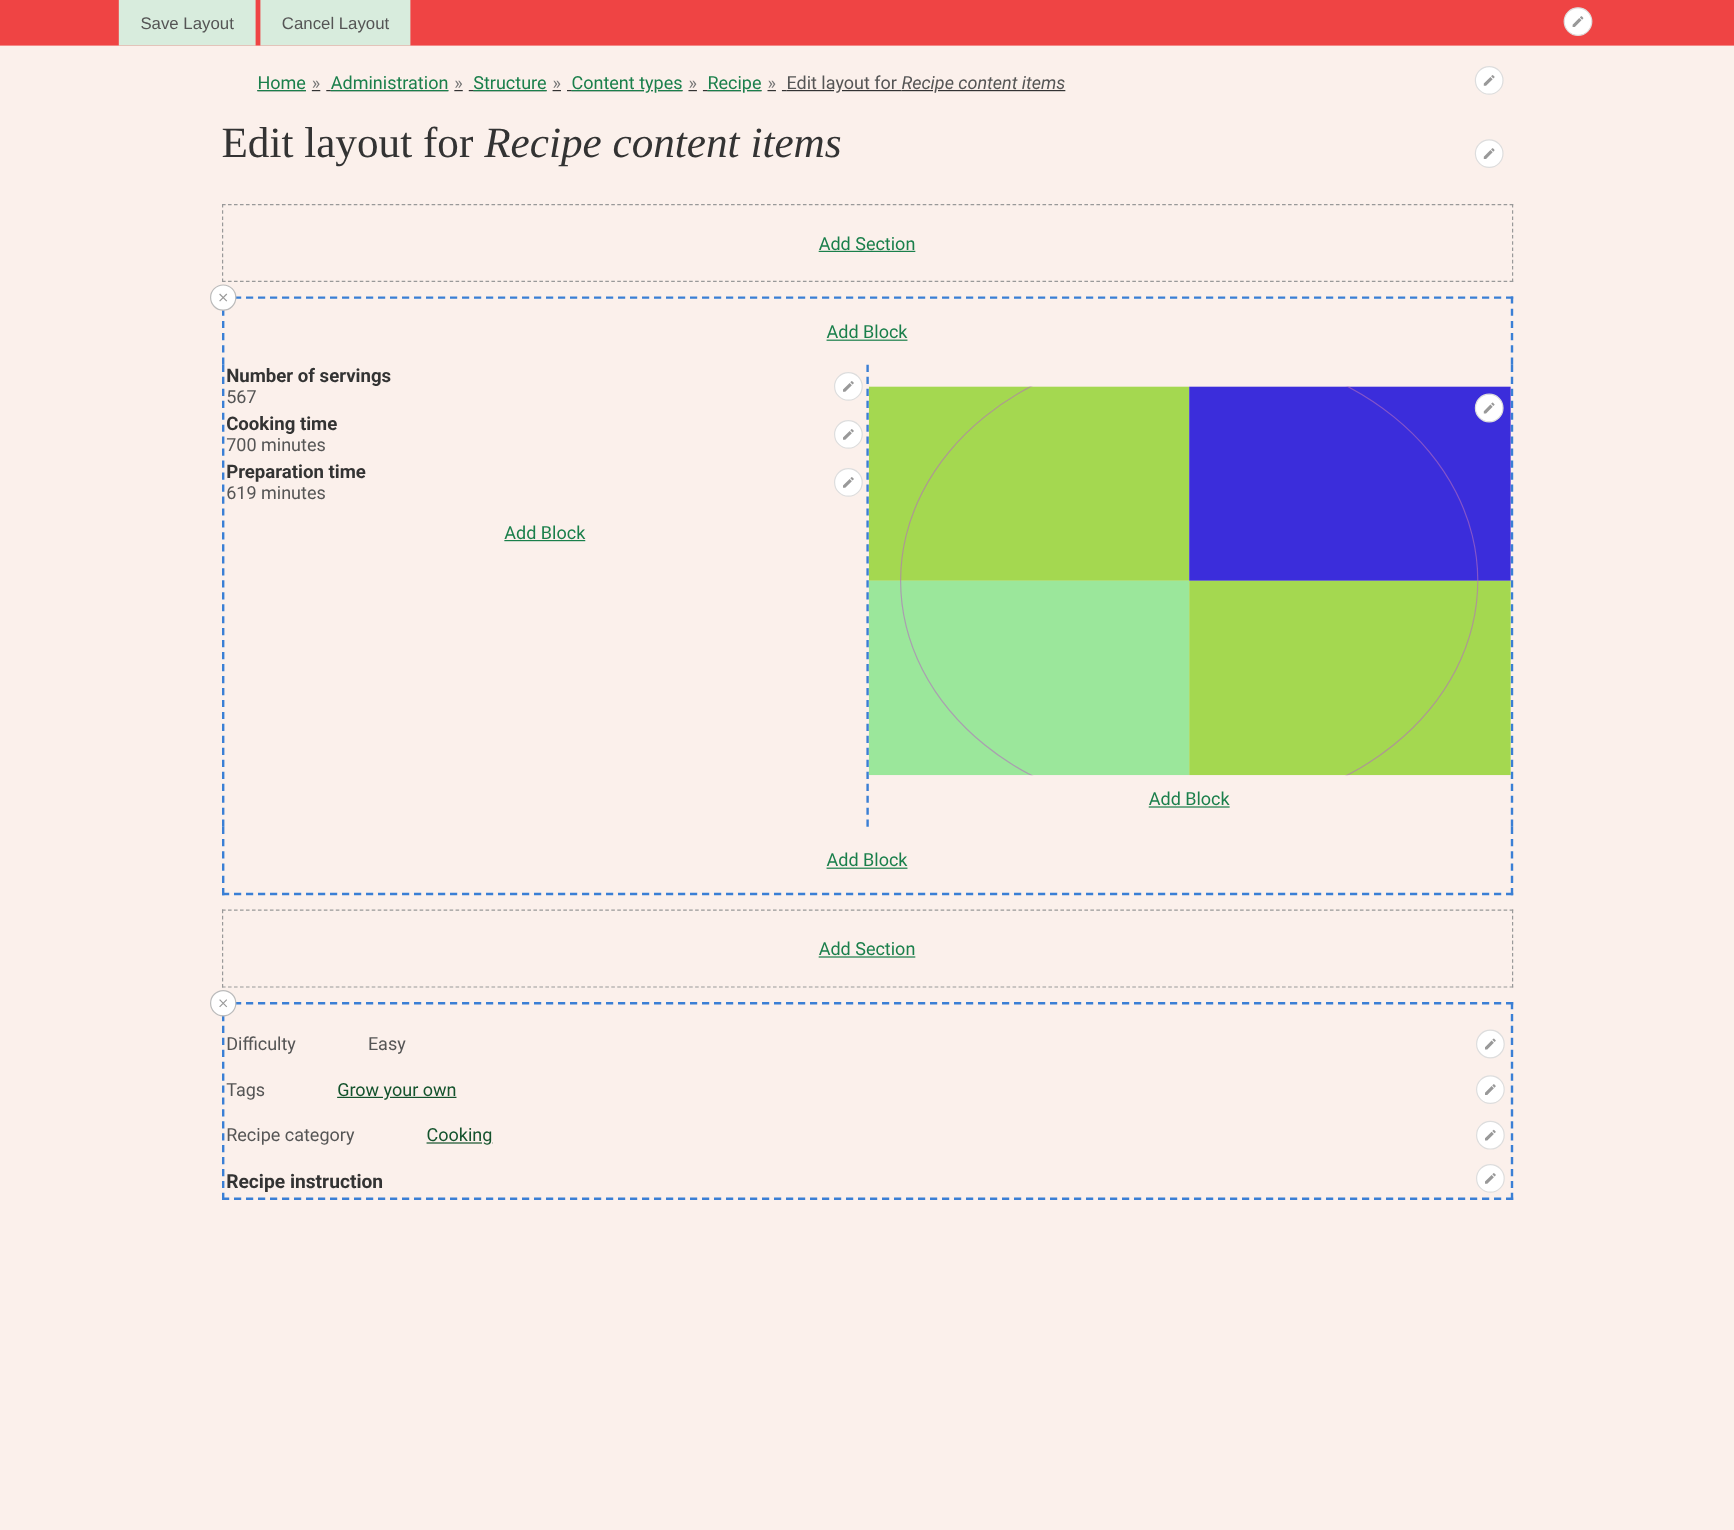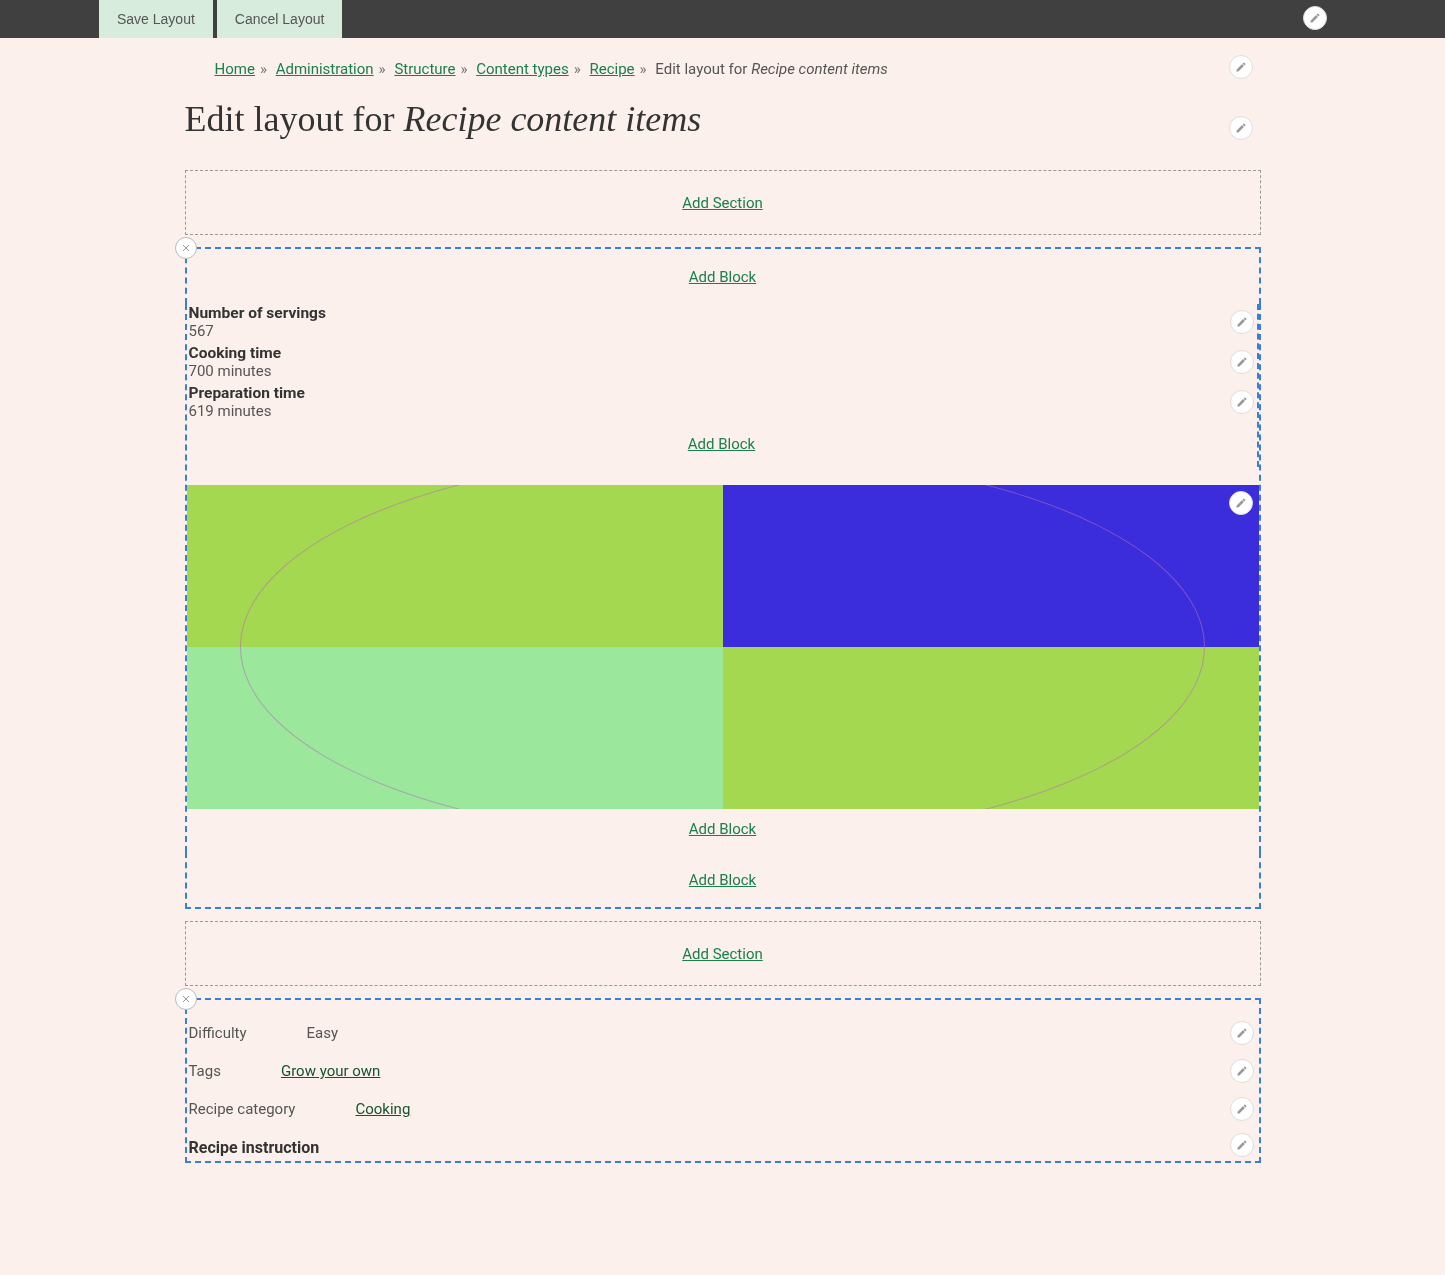--- a/index.html
+++ b/index.html
@@ -1,28 +1,28 @@
 <!DOCTYPE html>
 <html><head>
   <meta charset="utf-8">
   <style>
     * { box-sizing: border-box; margin: 0; padding: 0; }
     body { font-family: -apple-system, BlinkMacSystemFont, "Segoe UI", Roboto, sans-serif; background: #fbf0eb; font-size: 16px; color: #333; }
     
-    .top-bar { background: #404040; height: 38px; display: flex; align-items: center; padding-left: 99px; position: relative; }
+    .top-bar { background: #ef4444; height: 38px; display: flex; align-items: center; padding-left: 99px; position: relative; }
     .top-bar button { background: #d8ecdd; border: none; padding: 10px 18px; font-size: 14px; color: #555; cursor: pointer; margin-right: 4px; height: 38px; }
     .top-bar .edit-circle { position: absolute; right: 118px; top: 6px; }
     
     .edit-circle { width: 24px; height: 24px; border-radius: 50%; background: #fff; border: 1px solid #ddd; display: inline-flex; align-items: center; justify-content: center; cursor: pointer; }
     .edit-circle svg { width: 12px; height: 12px; fill: #999; }
     
     .container { max-width: 1076px; margin: 0 auto; padding: 0; position: relative; }
     .inner { padding: 0 0 40px 0; }
     
-    .breadcrumb-row { display: flex; align-items: center; padding: 22px 30px 8px 30px; position: relative; }
+    .breadcrumb-row { display: flex; align-items: center; padding: 22px 30px 8px 30px; position: relative; text-decoration: underline; }
     .breadcrumb { font-size: 15px; color: #666; }
     .breadcrumb a { color: #1a7f4b; text-decoration: underline; cursor: pointer; }
     .breadcrumb .sep { margin: 0 5px; color: #777; }
     .breadcrumb .current { color: #555; }
     .breadcrumb .italic { font-style: italic; }
     
     .page-title-row { position: relative; padding: 12px 0 30px 0; }
     .page-title { font-family: Georgia, serif; font-weight: normal; font-size: 36px; color: #333; }
     .page-title .italic { font-style: italic; }
     
@@ -33,21 +33,21 @@
     .dashed-blue { border: 2px dashed #3a7fd5; position: relative; }
     
     .add-link { color: #1a7f4b; text-decoration: underline; font-size: 15px; cursor: pointer; }
     
     .close-x { position: absolute; left: -10px; top: -10px; width: 22px; height: 22px; border-radius: 50%; background: #fff; border: 1.5px solid #bbb; display: flex; align-items: center; justify-content: center; cursor: pointer; z-index: 10; }
     .close-x svg { width: 12px; height: 12px; stroke: #999; stroke-width: 2; }
     
     .sec-wrap { position: relative; margin-bottom: 12px; }
     
     .sec-top { border: 2px dashed #3a7fd5; border-bottom: none; padding: 18px 0; text-align: center; }
-    .sec-cols { display: flex; border: 2px dashed #3a7fd5; border-top: none; border-bottom: none; flex-direction: column; }
+    .sec-cols { display: flex; border: 2px dashed #3a7fd5; border-top: none; border-bottom: none; }
     .sec-col { flex: 1; border-right: 2px dashed #3a7fd5; position: relative; }
     .sec-col:last-child { border-right: none; }
     .sec-bottom { border: 2px dashed #3a7fd5; border-top: none; padding: 18px 0; text-align: center; }
     
     .field-block { padding: 0 0 0 2px; position: relative; }
     .field-label { font-weight: bold; font-size: 15.5px; color: #333; margin-top: 0; }
     .field-value { font-size: 15px; color: #555; margin-bottom: 4px; }
     .field-row { position: relative; padding-right: 30px; }
     .field-row .edit-circle { position: absolute; right: 3px; top: 6px; }
     

